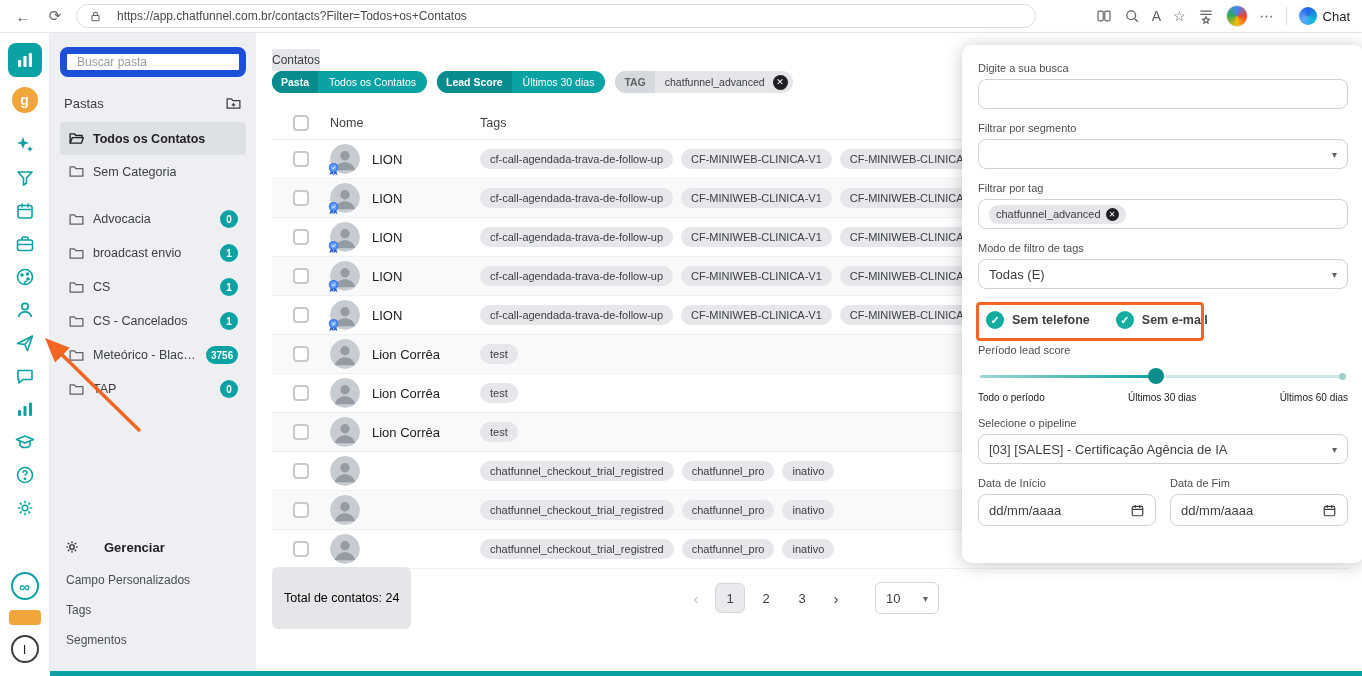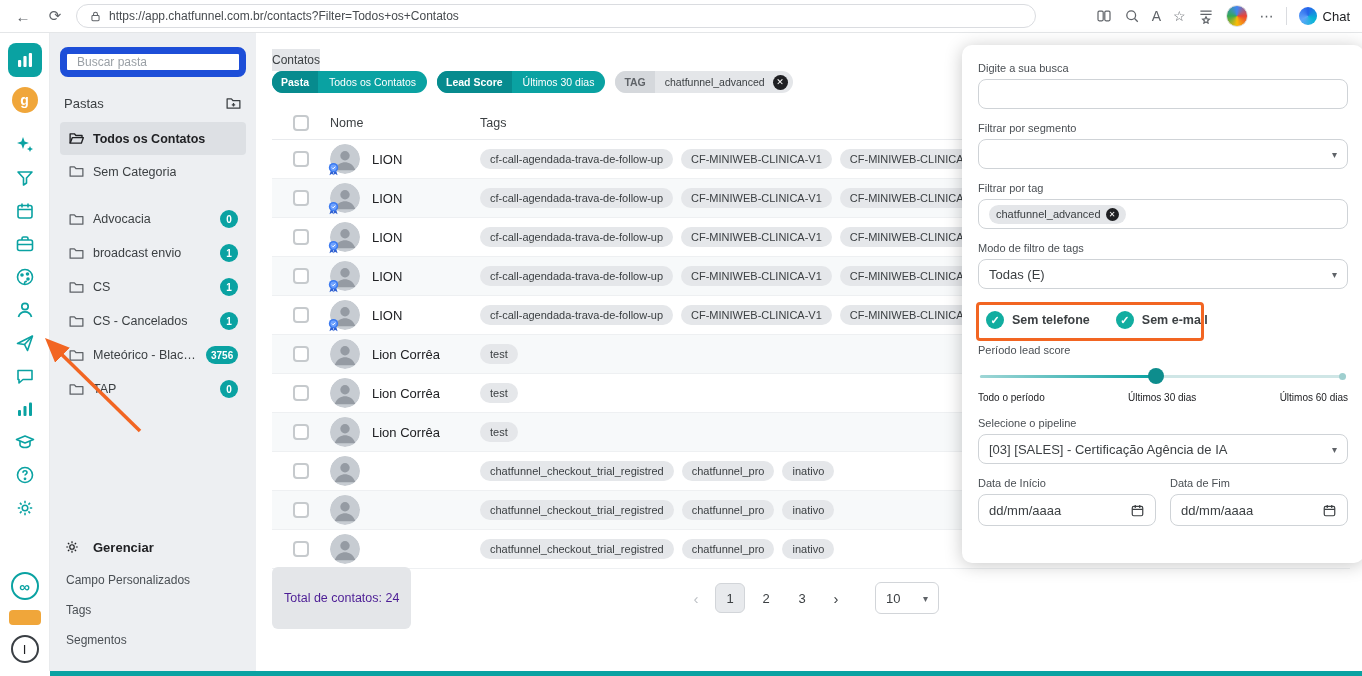--- a/index.html
+++ b/index.html
@@ -2,21 +2,21 @@
 <html><head>
 <meta charset="utf-8">
 <style>
   * { margin:0; padding:0; box-sizing:border-box; }
   html,body { width:1362px; height:676px; overflow:hidden; }
   body { font-family:"Liberation Sans", sans-serif; background:#fff; position:relative; color:#3c4043; }
 
   
   .browser { height:33px; background:#fff; border-bottom:1px solid #e4e6e8; display:flex; align-items:center; padding:0 12px; gap:10px; }
   .nav-ic { color:#5f6368; font-size:15px; width:22px; text-align:center; cursor:pointer; flex:0 0 auto; }
-  .url-pill { flex:1 1 auto; max-width:960px; height:24px; border:1px solid #dadce0; border-radius:13px; display:flex; align-items:center; padding:0 12px; gap:7px; background:#fff; }
+  .url-pill { flex:1 1 auto; max-width:960px; height:24px; border:1px solid #dadce0; border-radius:13px; display:flex; align-items:center; padding:0 12px; gap:15px; background:#fff; }
   .url-pill svg { width:13px; height:13px; flex:0 0 auto; }
   .url-text { font-size:12px; color:#474b4f; white-space:nowrap; overflow:hidden; }
   .b-right { display:flex; align-items:center; gap:12px; margin-left:auto; flex:0 0 auto; }
   .b-right .bi { color:#5f6368; font-size:14px; }
   .b-right svg { width:16px; height:16px; }
   .prof-avatar { width:22px; height:22px; border-radius:50%; background:conic-gradient(#4285f4,#ea4335,#fbbc05,#34a853,#4285f4); border:1px solid #e0e0e0; }
   .b-divider { width:1px; height:18px; background:#dadce0; }
   .chat-btn { display:flex; align-items:center; gap:6px; font-size:13px; color:#202124; cursor:pointer; }
   .chat-logo { width:18px; height:18px; border-radius:50%; background:conic-gradient(#2563eb,#06b6d4,#60a5fa,#2563eb); }
 
@@ -42,21 +42,21 @@
   .pastas-row { display:flex; align-items:center; justify-content:space-between; margin:18px 4px 10px; font-size:13px; color:#3c4043; }
   .pastas-row svg { width:17px; height:17px; cursor:pointer; }
   .folder-list { display:flex; flex-direction:column; }
   .folder-item { display:flex; align-items:center; gap:8px; padding:8px 8px; border-radius:4px; font-size:12.5px; color:#3c4043; cursor:pointer; }
   .folder-item:nth-child(2) { margin-bottom:14px; }
   .folder-item.selected { background:#dde0e4; font-weight:bold; color:#202124; }
   .folder-item svg { width:17px; height:17px; flex:0 0 auto; }
   .f-label { white-space:nowrap; overflow:hidden; text-overflow:ellipsis; }
   .f-badge { margin-left:auto; background:#0aa2a2; color:#fff; font-size:10px; font-weight:bold; min-width:18px; height:18px; border-radius:10px; display:flex; align-items:center; justify-content:center; padding:0 5px; }
   .manage { margin-top:auto; padding:0 4px 6px; }
-  .manage-title { display:flex; align-items:center; gap:13px; font-size:13px; font-weight:bold; color:#202124; margin-bottom:10px; }
+  .manage-title { display:flex; align-items:center; gap:24px; font-size:13px; font-weight:bold; color:#202124; margin-bottom:10px; }
   .manage-title svg { width:16px; height:16px; }
   .manage-item { font-size:12px; color:#4a4f54; padding:8px 2px; cursor:pointer; }
 
   
   .main { flex:1 1 auto; background:#fff; padding:16px 12px 0 16px; position:relative; min-width:0; }
   .page-chip { display:inline-block; background:#e4e6e9; border-radius:0; padding:4px 0; font-size:12px; color:#3c4043; }
   .subtitle { font-size:13px; color:#3c4043; margin:11px 0 11px; }
   .chips-row { display:flex; align-items:center; gap:10px; margin-bottom:13px; }
   .chip { display:flex; align-items:center; height:22px; border-radius:11px; overflow:hidden; font-size:10.5px; cursor:pointer; }
   .chip-teal { background:#0aa2a2; color:#fff; }
@@ -75,21 +75,21 @@
   .t-row { display:flex; align-items:center; height:39px; border-bottom:1px solid #eef0f2; }
   .t-row.alt { background:#f7f9fa; }
   .avatar { width:30px; height:30px; position:relative; flex:0 0 auto; }
   .avatar .av-svg { width:30px; height:30px; border-radius:50%; display:block; }
   .badge-svg { position:absolute; width:15px; height:15px; left:-4px; bottom:-3px; }
   .t-name { font-size:13px; color:#202124; white-space:nowrap; }
   .t-tag { background:#e5e7ea; border-radius:12px; padding:4px 10px; font-size:11px; color:#3c4043; white-space:nowrap; flex:0 0 auto; }
   .t-time { margin-left:auto; margin-right:150px; font-size:12px; color:#5f6368; flex:0 0 auto; }
 
   .bottom-bar { display:flex; align-items:center; margin-top:12px; position:relative; height:34px; }
-  .total-chip { background:#e4e6e9; border-radius:6px; padding:24px 12px; font-size:12.5px; color:#4c1d95; }
+  .total-chip { background:#e4e6e9; border-radius:6px; padding:24px 12px; font-size:12.5px; color:#000000; }
   .pag-group { position:absolute; left:50%; transform:translateX(-50%); display:flex; align-items:center; gap:6px; }
   .page-arrow { width:26px; height:30px; display:flex; align-items:center; justify-content:center; font-size:15px; color:#bdc1c6; cursor:pointer; }
   .page-arrow.next { color:#3c4043; }
   .page-btn { min-width:30px; height:30px; border-radius:6px; display:flex; align-items:center; justify-content:center; font-size:13px; color:#3c4043; cursor:pointer; }
   .page-btn.current { background:#e8eaed; border:1px solid #d2d5d9; }
   .size-select { margin-left:20px; border:1px solid #d2d5d9; border-radius:6px; height:32px; width:64px; display:flex; align-items:center; justify-content:space-between; padding:0 10px; font-size:13px; color:#3c4043; cursor:pointer; }
   .caret { color:#5f6368; font-size:10px; }
 
   
   .panel { position:absolute; left:948px; top:12px; width:402px; height:518px; background:#fff; border-radius:10px; box-shadow:0 2px 18px rgba(0,0,0,.22); padding:17px 16px; z-index:10;margin-left:14px; }

